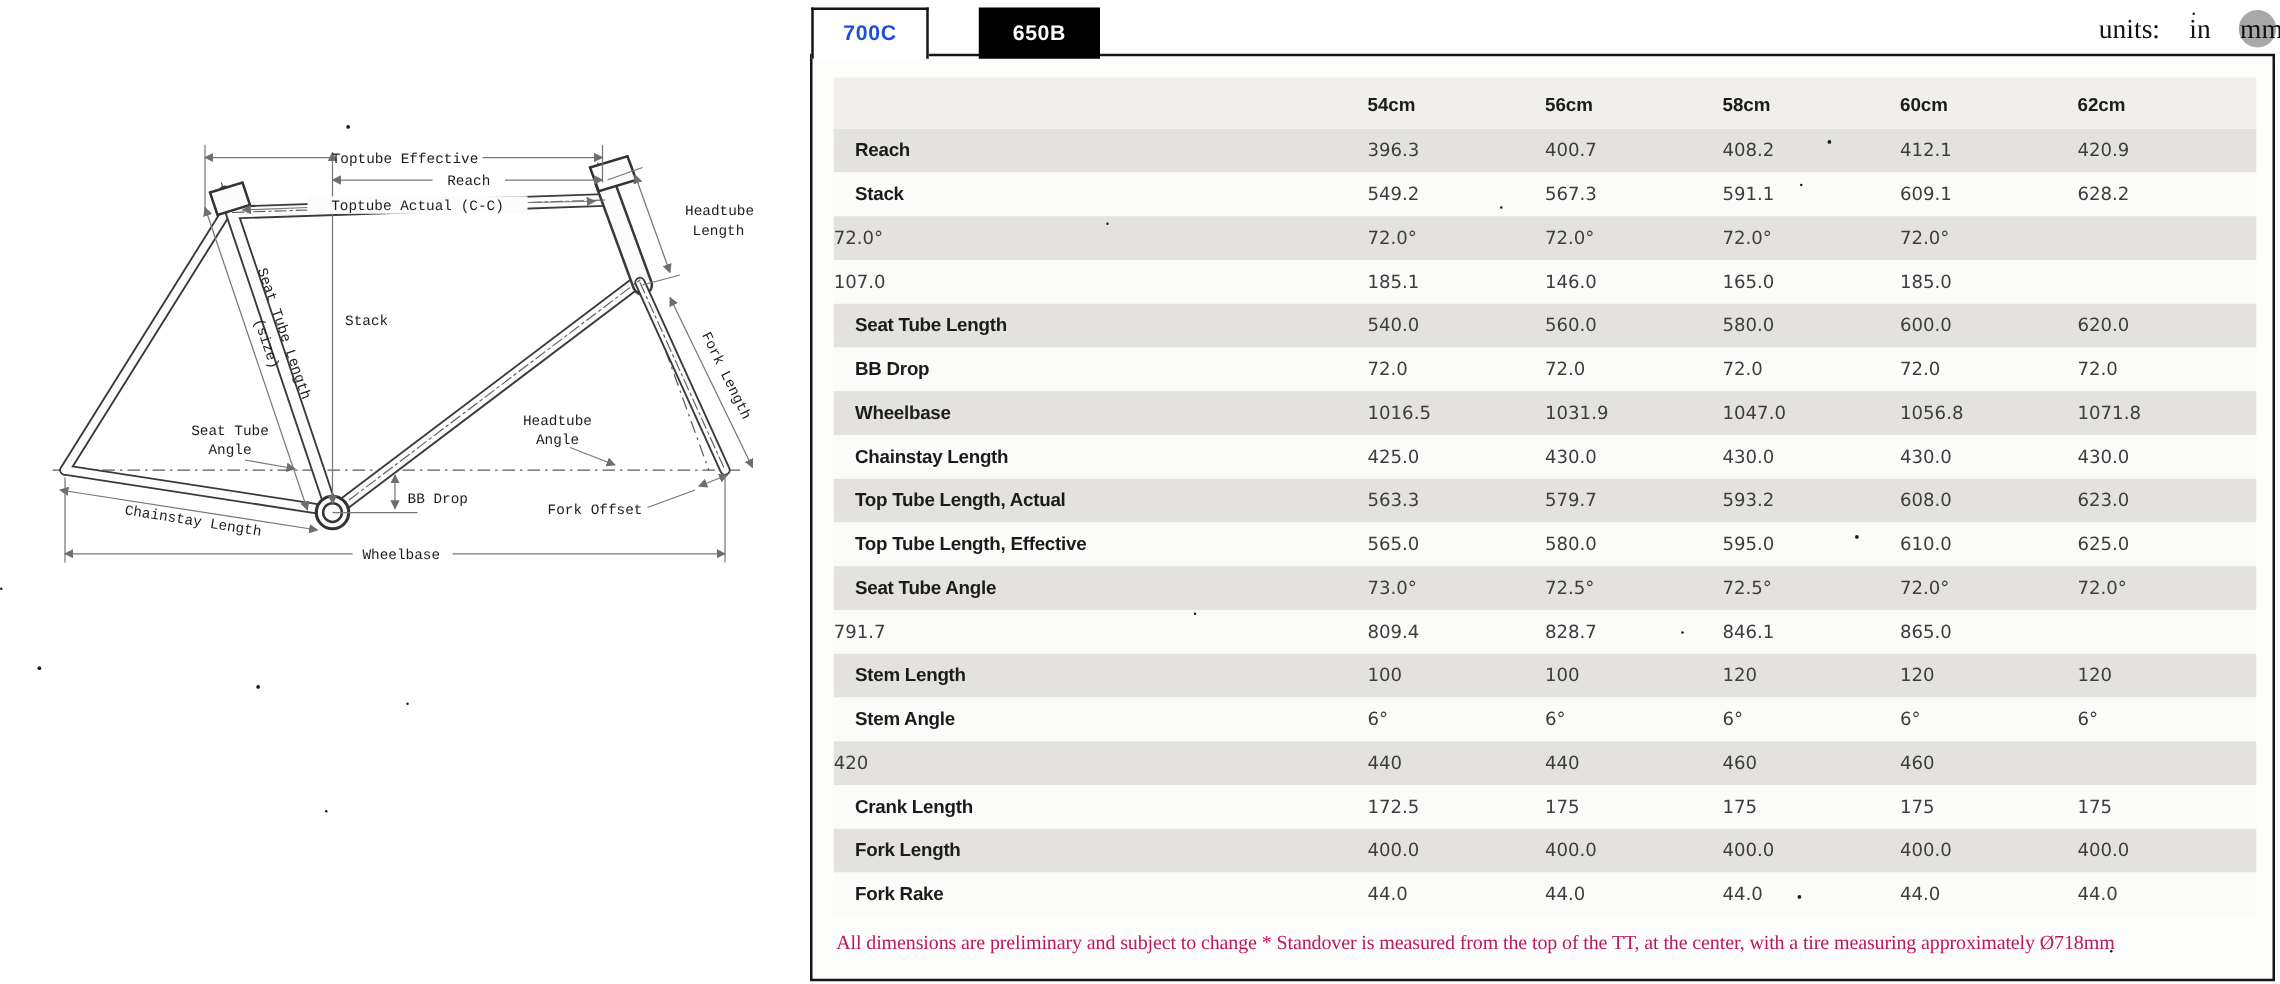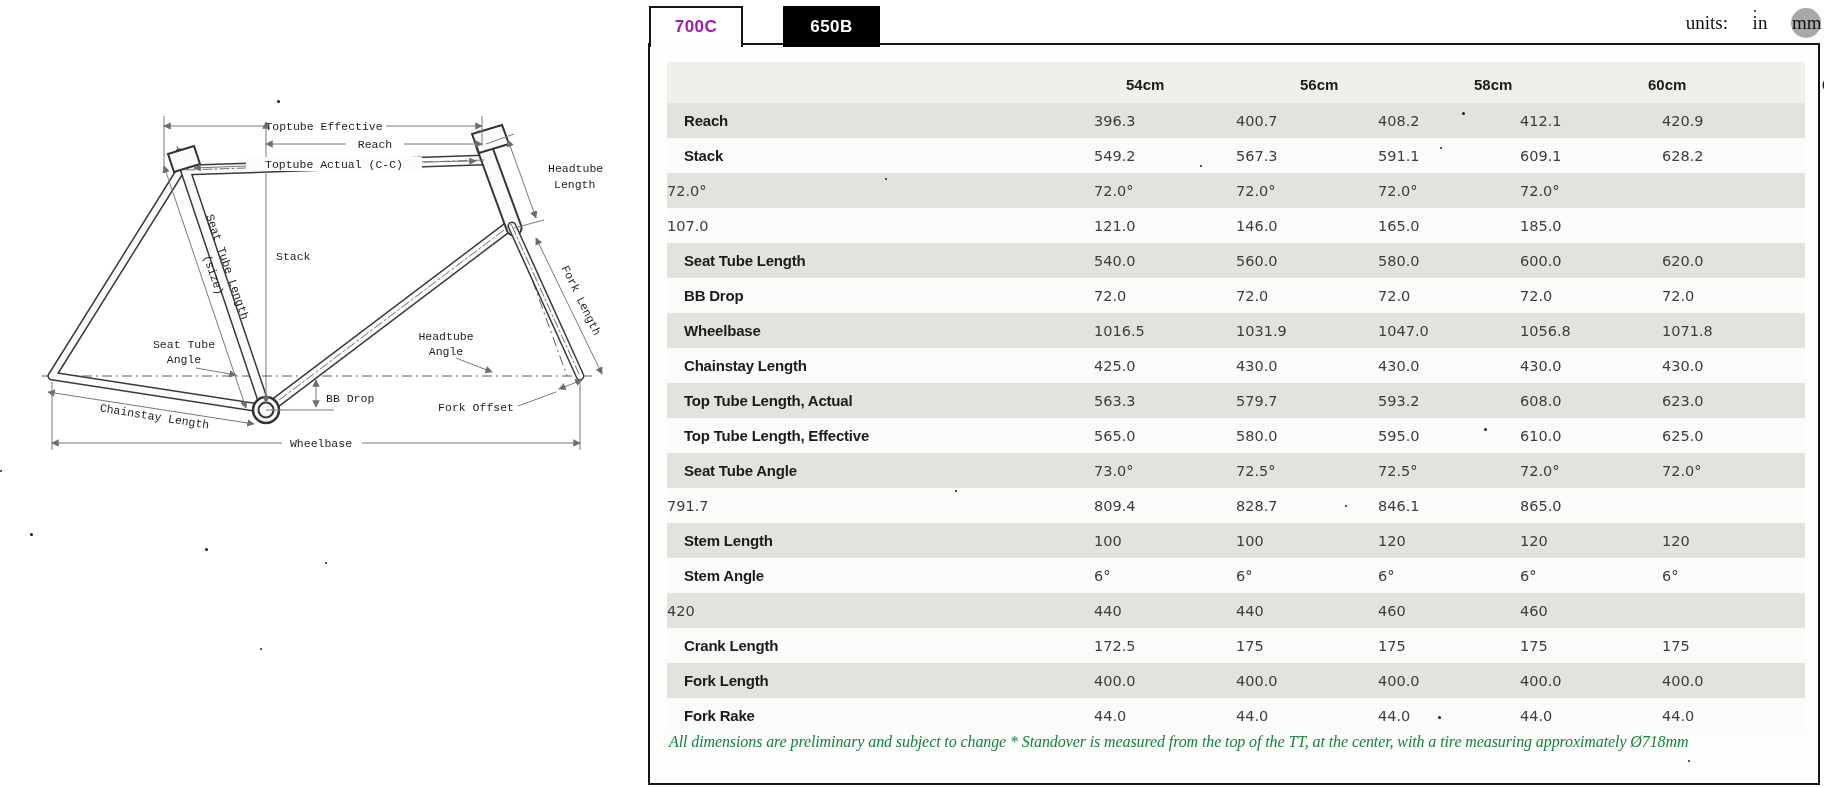--- a/index.html
+++ b/index.html
@@ -12,51 +12,51 @@
     position:absolute;left:648px;top:43px;width:1172px;height:742px;
     background:#fdfdfc;border:2px solid #151515;box-sizing:border-box;
   }
   
   .tab{
     position:absolute;box-sizing:border-box;text-align:center;
     font-weight:bold;font-size:17px;letter-spacing:.5px;cursor:pointer;z-index:5;
   }
   .tab-active{
     left:649px;top:6px;width:94px;height:41px;line-height:38px;
-    background:#ffffff;border:2px solid #151515;border-bottom:none;color:#a21caf;
+    background:#ffffff;border:2px solid #151515;border-bottom:none;color:#1d4ed8;
   }
   .tab-inactive{
     left:743px;top:6px;width:97px;height:41px;line-height:41px;
     background:#000000;color:#ffffff;margin-left:40px;
   }
   
   .units{
     position:absolute;top:8px;left:1660px;width:160px;height:30px;
-    font-family:"Liberation Serif",serif;font-size:19px;color:#111;
+    font-family:"Liberation Serif",serif;font-size:22px;color:#111;
     display:flex;align-items:center;justify-content:flex-end;gap:18px;z-index:5;
   }
   .unit-opt{position:relative;display:inline-block;width:28px;height:28px;line-height:28px;text-align:center;cursor:pointer;}
   .unit-selected::before{
     content:"";position:absolute;left:50%;top:50%;width:30px;height:30px;margin:-15px 0 0 -15px;
     border-radius:50%;background:#a8a8a8;z-index:-1;
   }
   
   .spec-table{position:absolute;left:17px;top:17px;width:1138px;}
   .thead,.trow{display:grid;grid-template-columns:427px repeat(5,142px);}
-  .thead{height:41px;align-items:end;background:#f0efec;gap:32px;}
+  .thead{height:41px;align-items:end;background:#f0efec;}
   .thead .cell{font-weight:bold;font-size:15px;color:#1b1b1b;padding-bottom:10px;}
   .trow{height:35px;align-items:center;}
   .trow.odd{background:#e3e2df;}
   .trow.even{background:#fbfbf9;}
   .cell{white-space:nowrap;overflow:hidden;}
   .cell.label{font-weight:bold;font-size:15px;color:#1b1b1b;padding-left:17px;letter-spacing:-.2px;}
   .cell.val{font-family:"DejaVu Sans",sans-serif;font-size:14.5px;color:#3d3d3d;}
   .footnote{
-    padding-left:2px;font-family:"Liberation Serif",serif;
-    font-size:16px;color:#15803d;letter-spacing:-.1px;font-style:italic;
+    margin-top:13px;padding-left:2px;font-family:"Liberation Serif",serif;
+    font-size:16px;color:#be185d;letter-spacing:-.1px;
   }
   
   .diagram{position:absolute;left:14px;top:58px;width:600px;height:420px;}
   .diagram text{font-family:"Liberation Mono",monospace;font-size:11.5px;fill:#1d1d1d;}
   
   .dot{position:absolute;background:#1a1a1a;border-radius:50%;}
 </style>
 </head>
 <body>
 
@@ -203,21 +203,21 @@
         </div>
         <div class="trow odd">
           <div class="cell val">72.0°</div>
           <div class="cell val">72.0°</div>
           <div class="cell val">72.0°</div>
           <div class="cell val">72.0°</div>
           <div class="cell val">72.0°</div>
         </div>
         <div class="trow even">
           <div class="cell val">107.0</div>
-          <div class="cell val">121.0</div>
+          <div class="cell val">185.1</div>
           <div class="cell val">146.0</div>
           <div class="cell val">165.0</div>
           <div class="cell val">185.0</div>
         </div>
         <div class="trow odd">
           <div class="cell label">Seat Tube Length</div>
           <div class="cell val">540.0</div>
           <div class="cell val">560.0</div>
           <div class="cell val">580.0</div>
           <div class="cell val">600.0</div>

